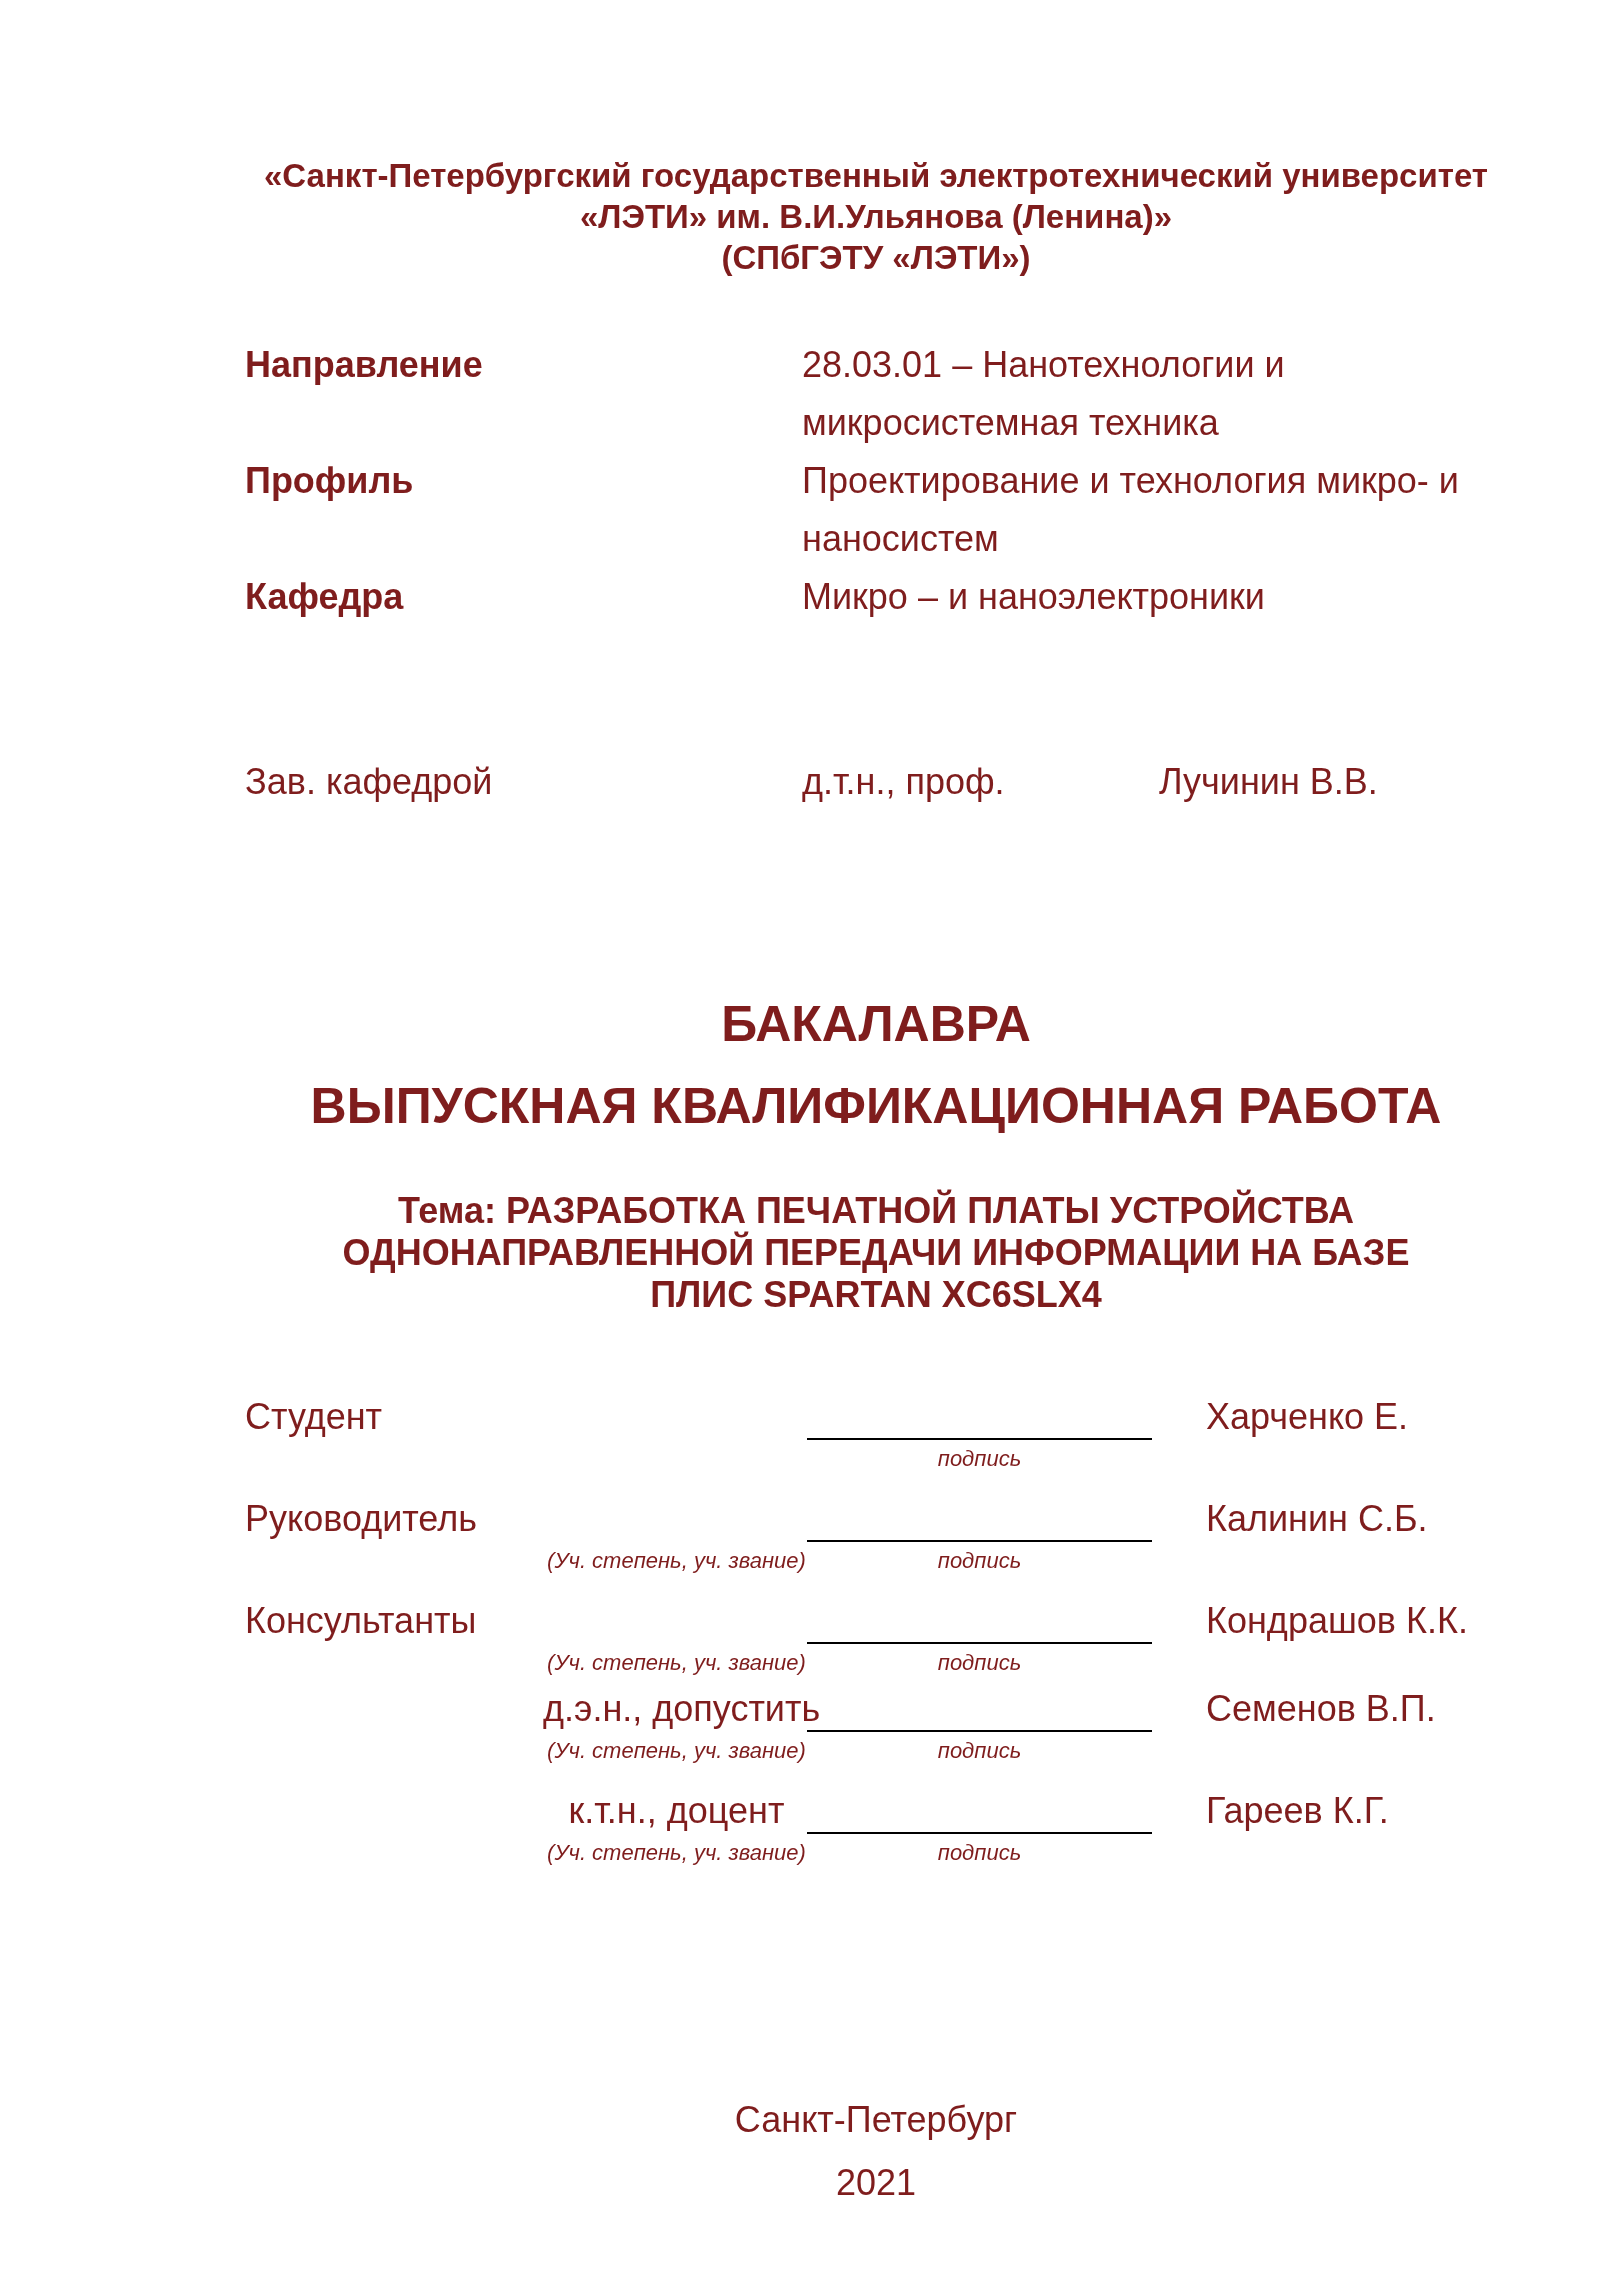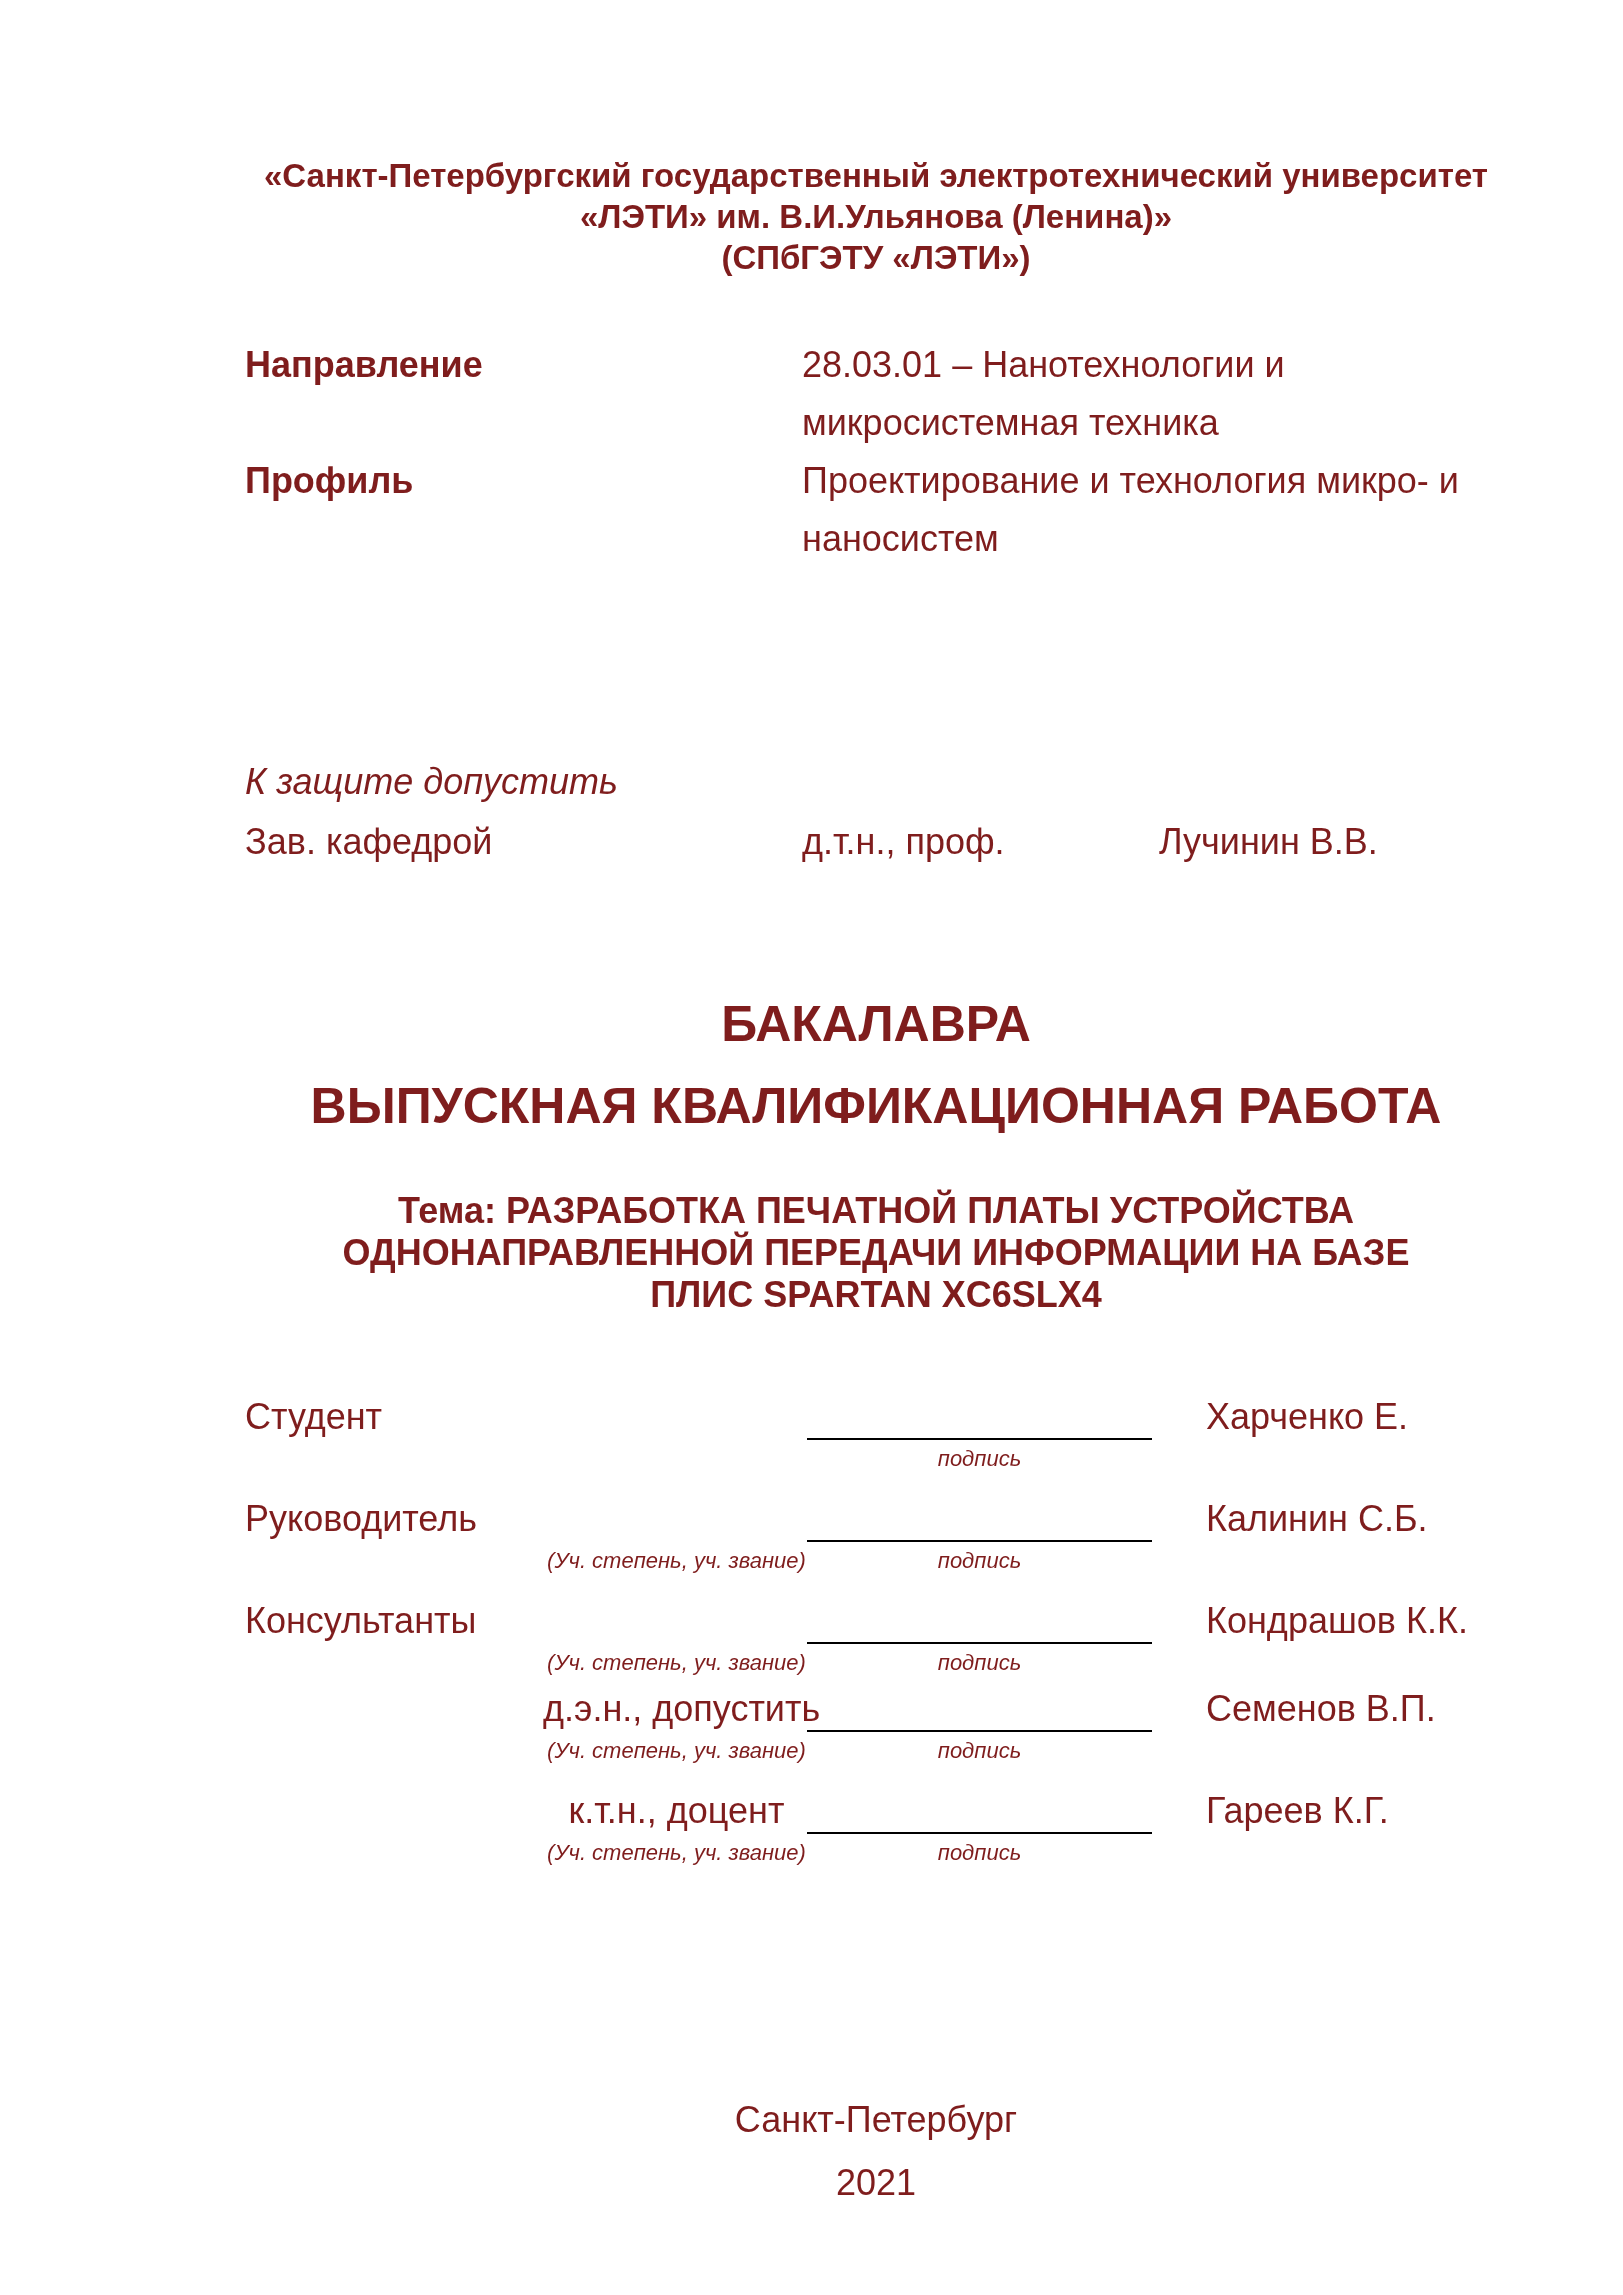--- a/index.html
+++ b/index.html
@@ -137,24 +137,27 @@
 
   <section class="requisites">
     <div class="req-row">
       <span class="req-label">Направление</span>
       <span class="req-value">28.03.01 – Нанотехнологии и микросистемная техника</span>
     </div>
     <div class="req-row">
       <span class="req-label">Профиль</span>
       <span class="req-value">Проектирование и технология микро- и наносистем</span>
     </div>
+    <div class="req-row">
+      <span class="req-label">Кафедра</span>
+      <span class="req-value">Микро – и наноэлектроники</span>
+    </div>
   </section>
 
   <section class="admission">
-    <div class="admission-note">К защите допустить</div>
     <div class="admission-row">
       <span class="adm-label">Зав. кафедрой</span>
       <span class="adm-degree">д.т.н., проф.</span>
       <span class="adm-name">Лучинин В.В.</span>
     </div>
   </section>
 
   <section class="work-title">
     <div>БАКАЛАВРА</div>
     <div>ВЫПУСКНАЯ КВАЛИФИКАЦИОННАЯ РАБОТА</div>

